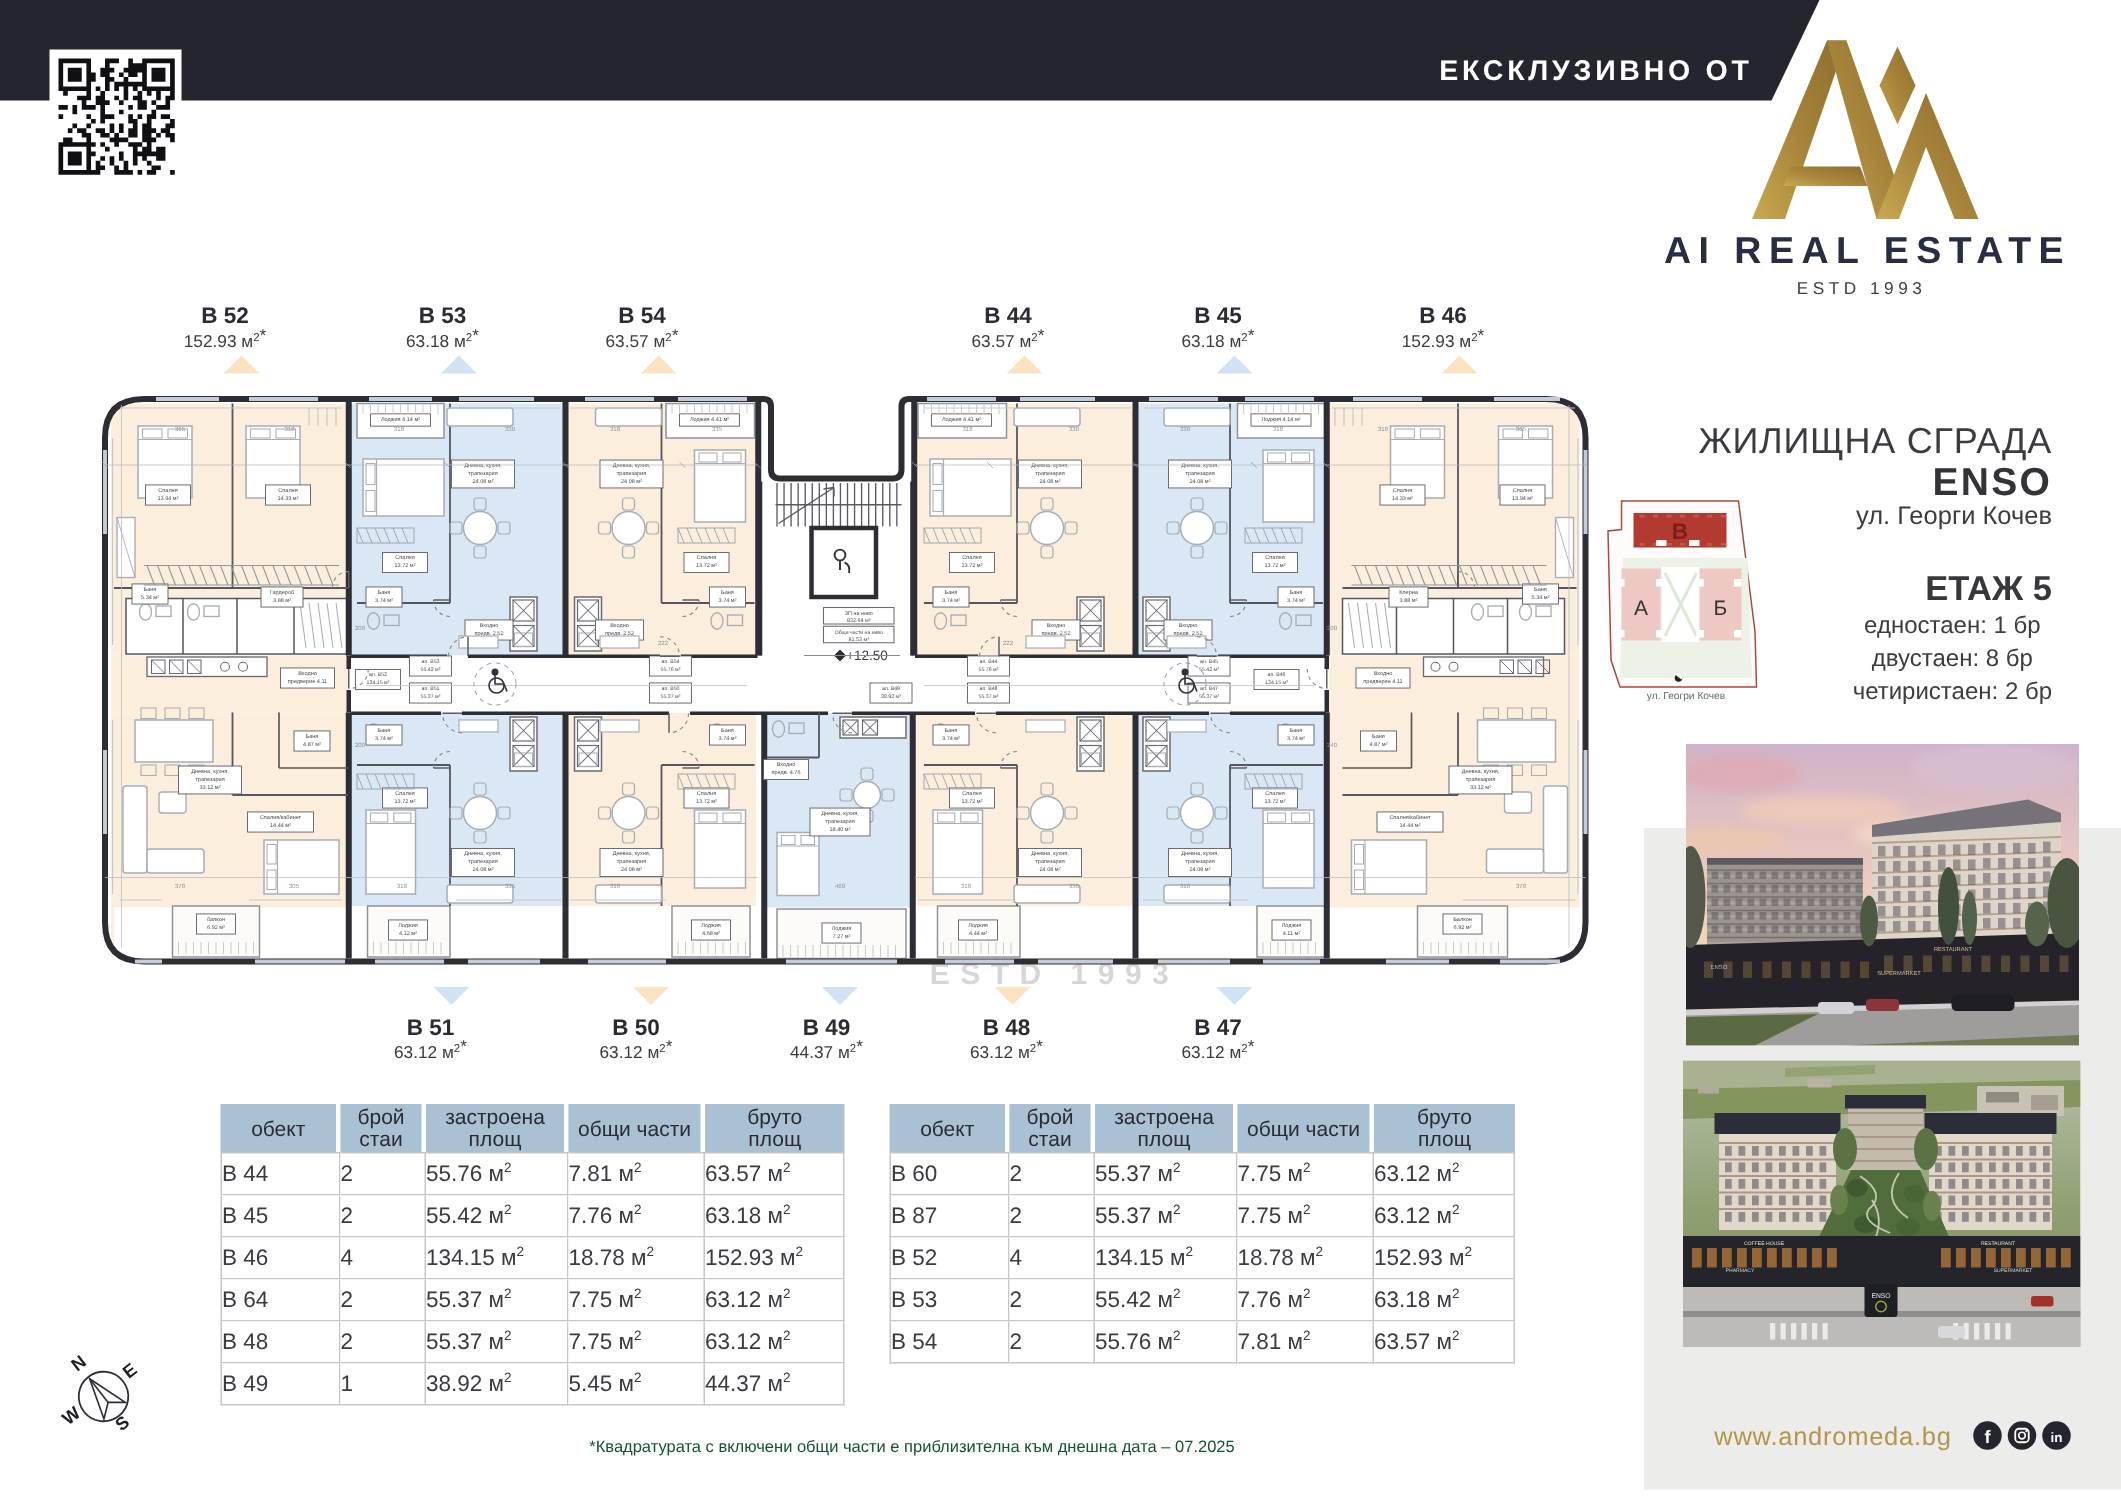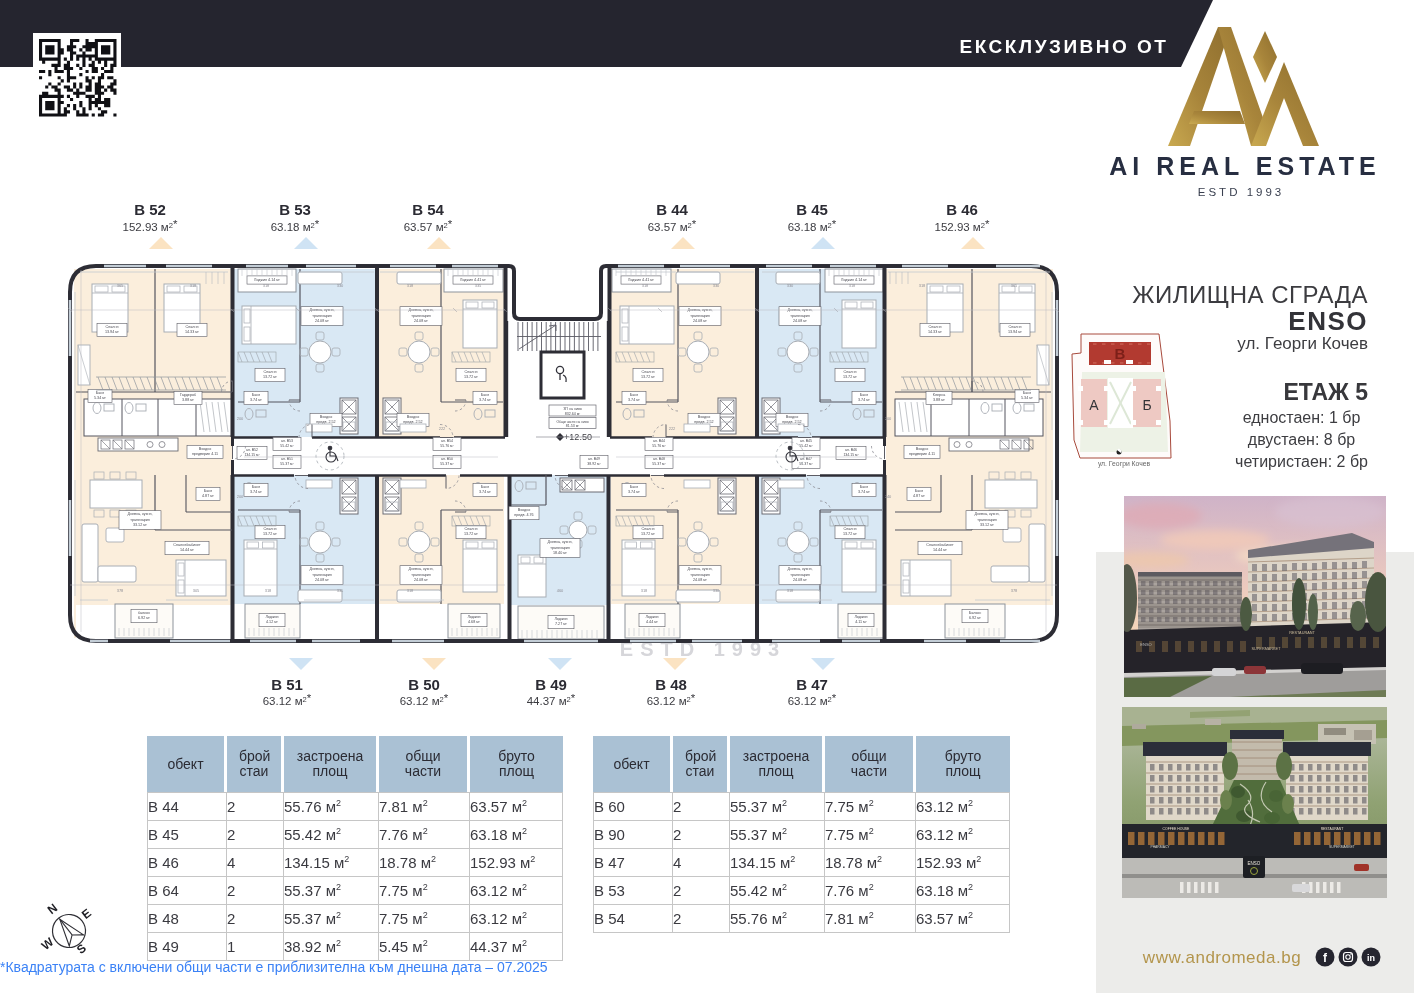--- a/index.html
+++ b/index.html
@@ -3,21 +3,21 @@
 <meta charset="utf-8">
 <style>
   html,body{margin:0;padding:0;background:#ffffff;width:1414px;height:1000px;
     font-family:"Liberation Sans",sans-serif;overflow:hidden}
   .abs{position:absolute}
   #page{position:relative;width:1414px;height:1000px}
   svg text{font-family:"Liberation Sans",sans-serif}
   table{border-collapse:separate;border-spacing:0;table-layout:fixed}
   .ptab{position:absolute;font-size:15px;color:#3a3a40}
   .ptab th{background:#aac1d4;color:#2b2b33;font-weight:normal;font-size:14px;
-    border-right:3px solid #fff;vertical-align:middle;line-height:15px;height:32px;padding:12px}
+    border-right:3px solid #fff;vertical-align:middle;line-height:15px;height:32px;padding:0}
   .ptab th:last-child{border-right:none}
   .ptab td{background:#fff;border-right:1px solid #c6c6c6;border-bottom:1px solid #c6c6c6;
     text-align:left;height:27px;padding:0}
   .ptab td:first-child{border-left:1px solid #c6c6c6}
   .ptab tr.first td{border-top:1px solid #c6c6c6}
   sup{font-size:9px;vertical-align:6px;line-height:0}
   .rp{position:absolute;right:46px;text-align:center;color:#3d3d41}
 </style>
 </head>
 <body>
@@ -1873,28 +1873,28 @@
           <th>бруто<br>площ</th>
         </tr>
 <tr class="first">
           <td>В 60</td>
           <td>2</td>
           <td>55.37 м<sup>2</sup></td>
           <td>7.75 м<sup>2</sup></td>
           <td>63.12 м<sup>2</sup></td>
         </tr>
 <tr>
-          <td>В 90</td>
+          <td>В 87</td>
           <td>2</td>
           <td>55.37 м<sup>2</sup></td>
           <td>7.75 м<sup>2</sup></td>
           <td>63.12 м<sup>2</sup></td>
         </tr>
 <tr>
-          <td>В 47</td>
+          <td>В 52</td>
           <td>4</td>
           <td>134.15 м<sup>2</sup></td>
           <td>18.78 м<sup>2</sup></td>
           <td>152.93 м<sup>2</sup></td>
         </tr>
 <tr>
           <td>В 53</td>
           <td>2</td>
           <td>55.42 м<sup>2</sup></td>
           <td>7.76 м<sup>2</sup></td>
@@ -1903,14 +1903,14 @@
 <tr>
           <td>В 54</td>
           <td>2</td>
           <td>55.76 м<sup>2</sup></td>
           <td>7.81 м<sup>2</sup></td>
           <td>63.57 м<sup>2</sup></td>
         </tr>
 </tbody>
     </table>
 
-<div class="abs" style="left:0;top:959px;width:1216px;font-size:14px;color:#3b82f6">*Квадратурата с включени общи части е приблизителна към днешна дата – 07.2025</div>
+<div class="abs" style="left:0;top:959px;width:1216px;text-align:center;font-size:11px;color:#14532d">*Квадратурата с включени общи части е приблизителна към днешна дата – 07.2025</div>
 </div>
 
 </body></html>

